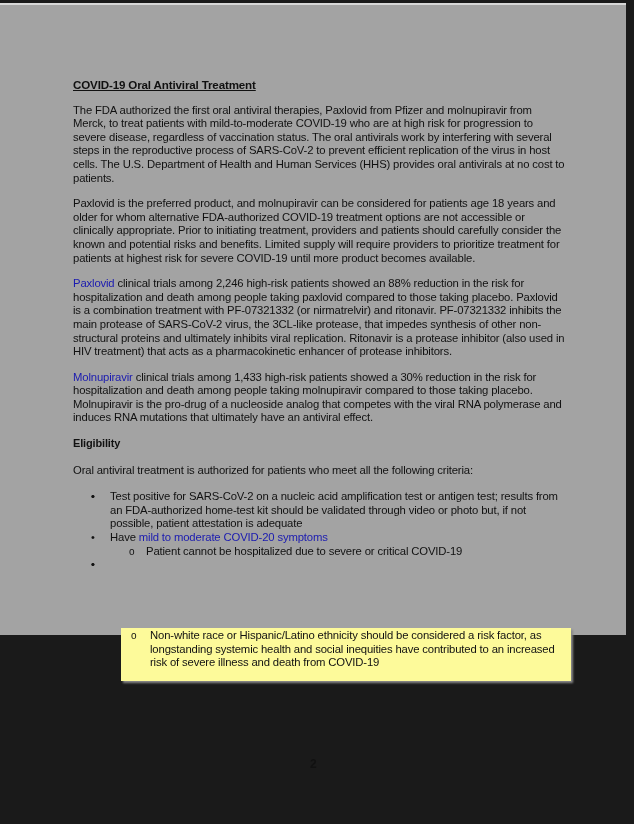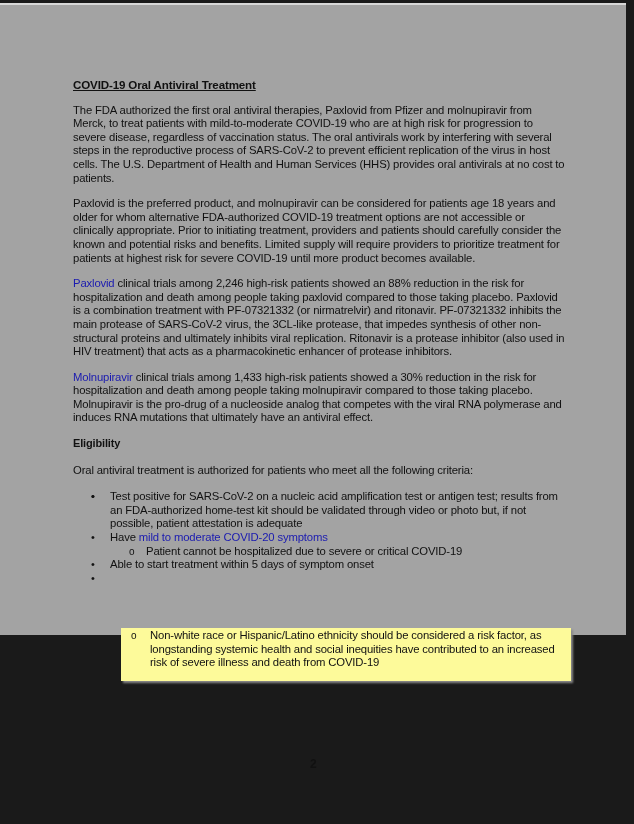--- a/index.html
+++ b/index.html
@@ -87,21 +87,20 @@
         <span>Have </span><a>mild to moderate COVID-20 symptoms</a>
         <ul class="sub">
           <li>
             <span class="obullet">o</span>
             <span>Patient cannot be hospitalized due to severe or critical COVID-19</span>
           </li>
         </ul>
       </li>
       <li>
         <span class="bullet">•</span>
-        <span>Able to start treatment within 5 days of symptom onset</span>
       </li>
       <li>
         <span class="bullet">•</span>
       </li>
     </ul>
   </div>
 </div>
 
 <div class="highlight"></div>
 <div class="hl-item">

